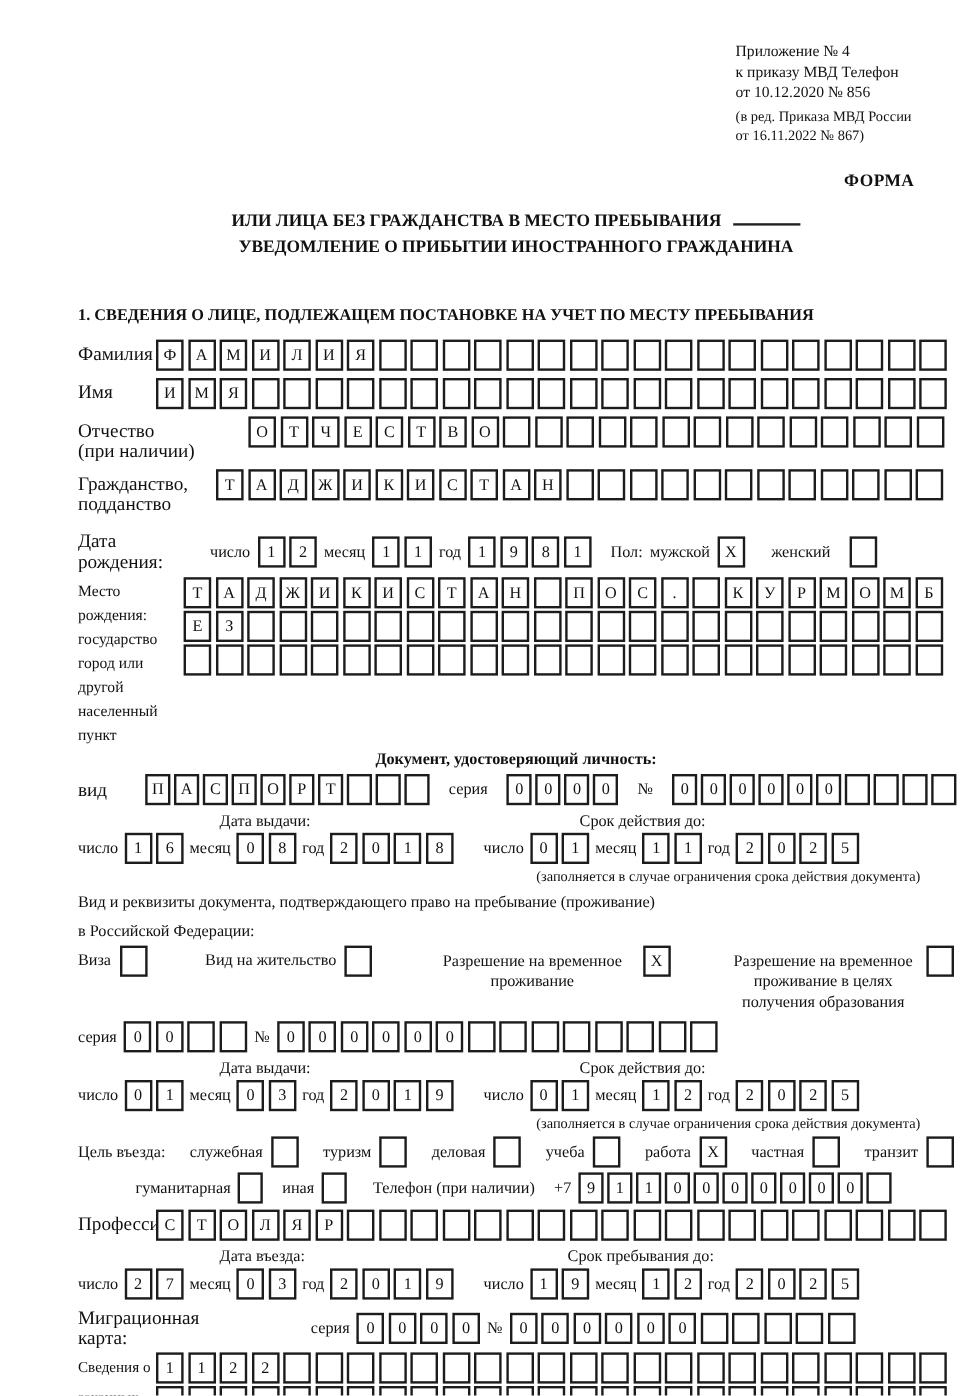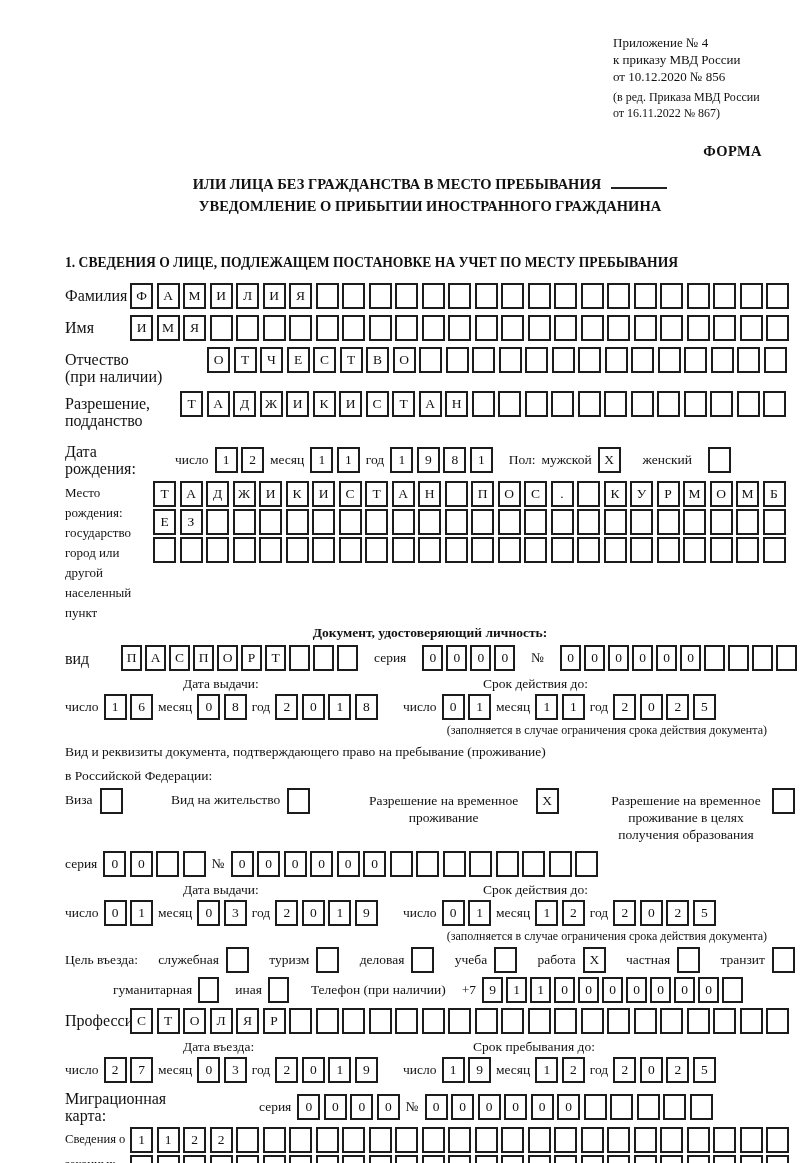--- a/index.html
+++ b/index.html
@@ -68,21 +68,21 @@
   .replabels { width:65px; flex:0 0 auto; font-size:12.6px; line-height:24.5px; }
   .gap16 { margin-left:16px; } .gap10 { margin-left:10px; }
 </style>
 </head>
 <body>
 
 <div class="page">
 
   <div class="appendix">
     <div>Приложение № 4</div>
-    <div>к приказу МВД России</div>
+    <div>к приказу МВД Телефон</div>
     <div>от 10.12.2020 № 856</div>
     <div class="rev">
       <div>(в ред. Приказа МВД России</div>
       <div>от 16.11.2022 № 867)</div>
     </div>
   </div>
 
   <div class="forma">ФОРМА</div>
 
   <div class="title">
@@ -180,21 +180,21 @@
         <span class="cell"></span>
         <span class="cell"></span>
         <span class="cell"></span>
         <span class="cell"></span>
         <span class="cell"></span>
       </div>
   </div>
 
   <div class="frow" id="row-citizenship">
     <div class="flabel w115">
-      <div>Разрешение,</div>
+      <div>Гражданство,</div>
       <div>подданство</div>
     </div>
     <div class="cells">
         <span class="cell">Т</span>
         <span class="cell">А</span>
         <span class="cell">Д</span>
         <span class="cell">Ж</span>
         <span class="cell">И</span>
         <span class="cell">К</span>
         <span class="cell">И</span>

